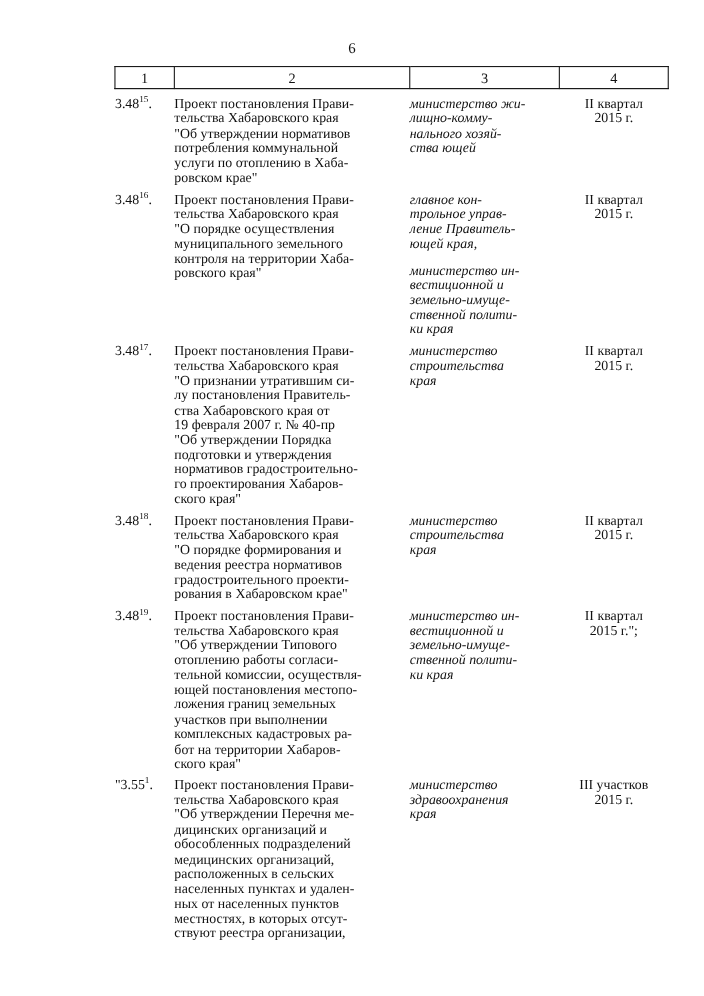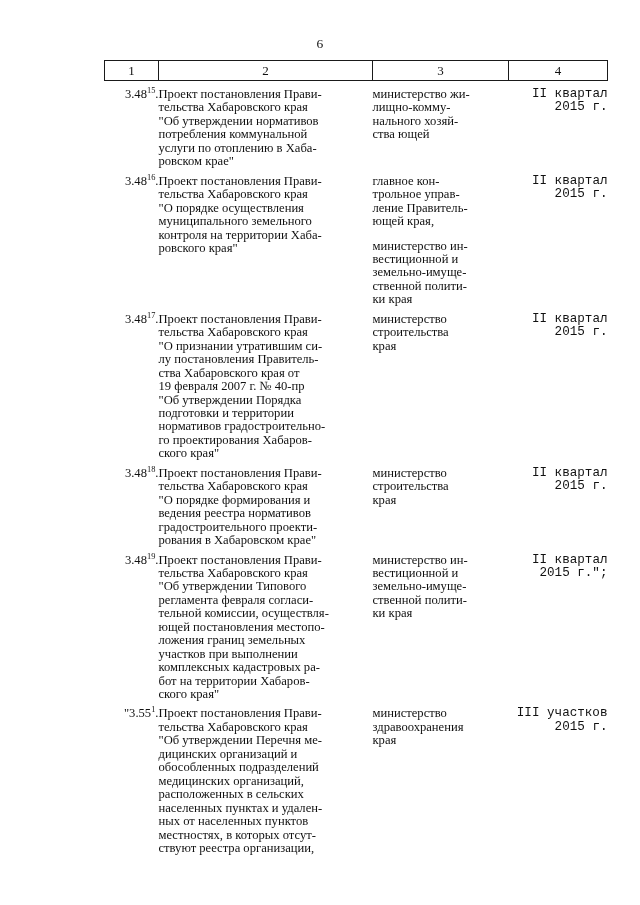--- a/index.html
+++ b/index.html
@@ -56,37 +56,36 @@
     vertical-align: middle;
   }
   table.doc-table tbody td {
     border: none;
     padding: 0;
     vertical-align: top;
     font-size: 12.6px;
     line-height: 13.45px;
   }
   td.col-num {
-    text-align: right;
     padding-right: 7px;
     white-space: nowrap;
   }
   td.col-name {
     padding-left: 6px;
     padding-right: 2px;
   }
   td.col-org {
     padding-left: 6px;
     padding-right: 4px;
+    font-style: italic;
   }
   td.col-term {
-    text-align: right;
+    text-align: center;
     padding-left: 2px;
     padding-right: 2px;
-    font-family: Liberation Mono, monospace;
   }
   .rowpad-top { padding-top: 7px !important; }
   .rowpad-top-sm { padding-top: 6px !important; }
   .lines span { display: block; white-space: pre; }
   .lines span.gap { height: 11px; }
   sup {
     font-size: 8.4px;
     vertical-align: super;
     line-height: 0;
   }
@@ -178,21 +177,21 @@
           <td class="col-num rowpad-top-sm"><span></span><span>3.48</span><sup>17</sup><span>.</span></td>
           <td class="col-name rowpad-top-sm">
             <div class="lines">
               <span>Проект постановления Прави-</span>
               <span>тельства Хабаровского края</span>
               <span>"О признании утратившим си-</span>
               <span>лу постановления Правитель-</span>
               <span>ства Хабаровского края от</span>
               <span>19 февраля 2007 г. № 40-пр</span>
               <span>"Об утверждении Порядка</span>
-              <span>подготовки и территории</span>
+              <span>подготовки и утверждения</span>
               <span>нормативов градостроительно-</span>
               <span>го проектирования Хабаров-</span>
               <span>ского края"</span>
             </div>
           </td>
           <td class="col-org rowpad-top-sm">
             <div class="lines">
               <span>министерство</span>
               <span>строительства</span>
               <span>края</span>
@@ -231,21 +230,21 @@
             </div>
           </td>
         </tr>
         <tr>
           <td class="col-num rowpad-top-sm"><span></span><span>3.48</span><sup>19</sup><span>.</span></td>
           <td class="col-name rowpad-top-sm">
             <div class="lines">
               <span>Проект постановления Прави-</span>
               <span>тельства Хабаровского края</span>
               <span>"Об утверждении Типового</span>
-              <span>регламента февраля согласи-</span>
+              <span>отоплению работы согласи-</span>
               <span>тельной комиссии, осуществля-</span>
               <span>ющей постановления местопо-</span>
               <span>ложения границ земельных</span>
               <span>участков при выполнении</span>
               <span>комплексных кадастровых ра-</span>
               <span>бот на территории Хабаров-</span>
               <span>ского края"</span>
             </div>
           </td>
           <td class="col-org rowpad-top-sm">

